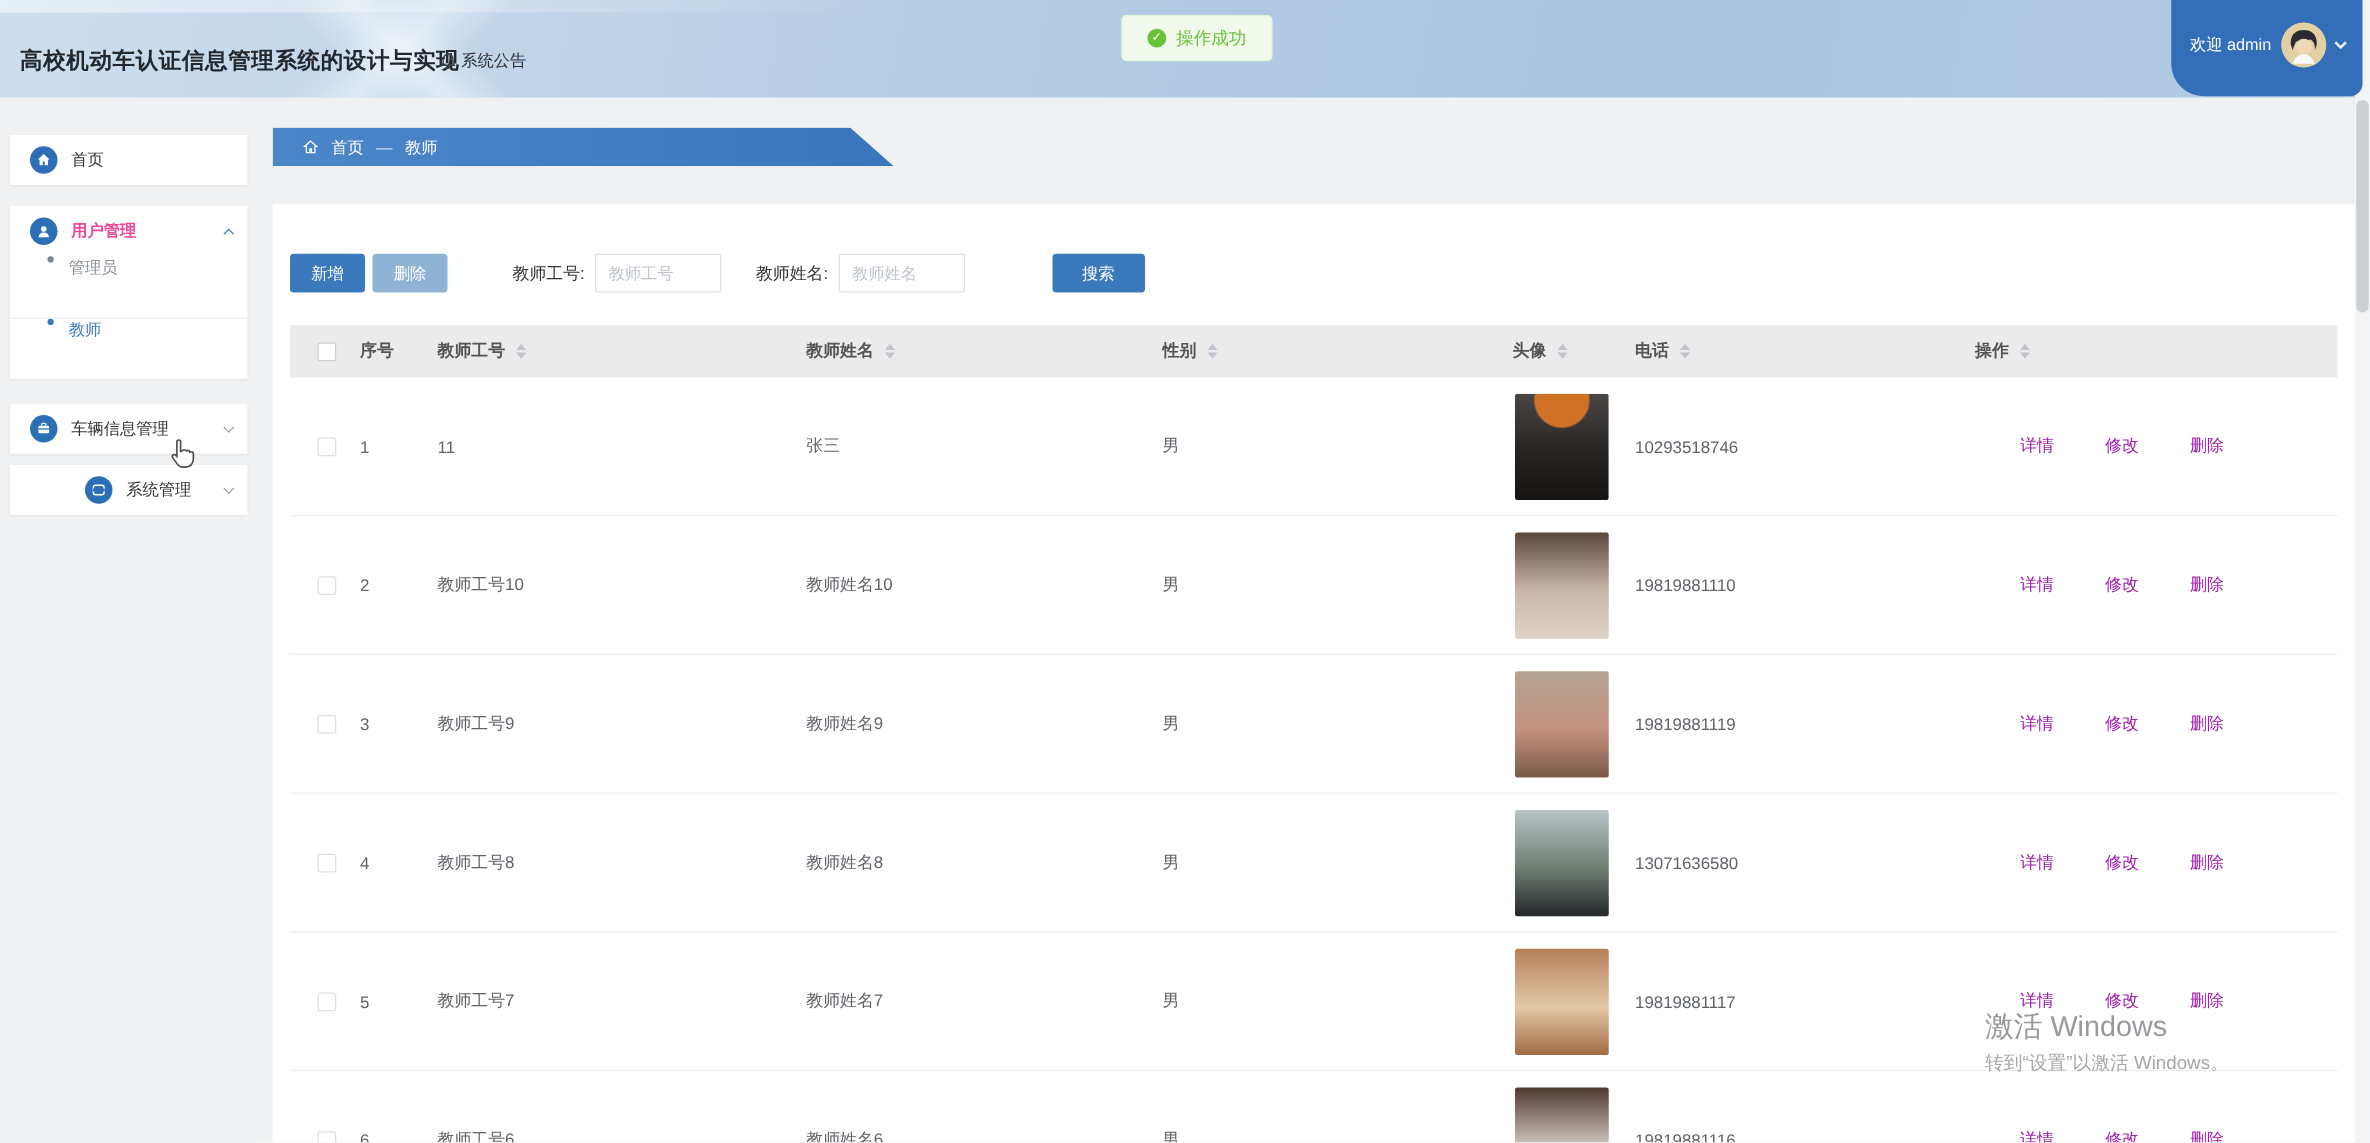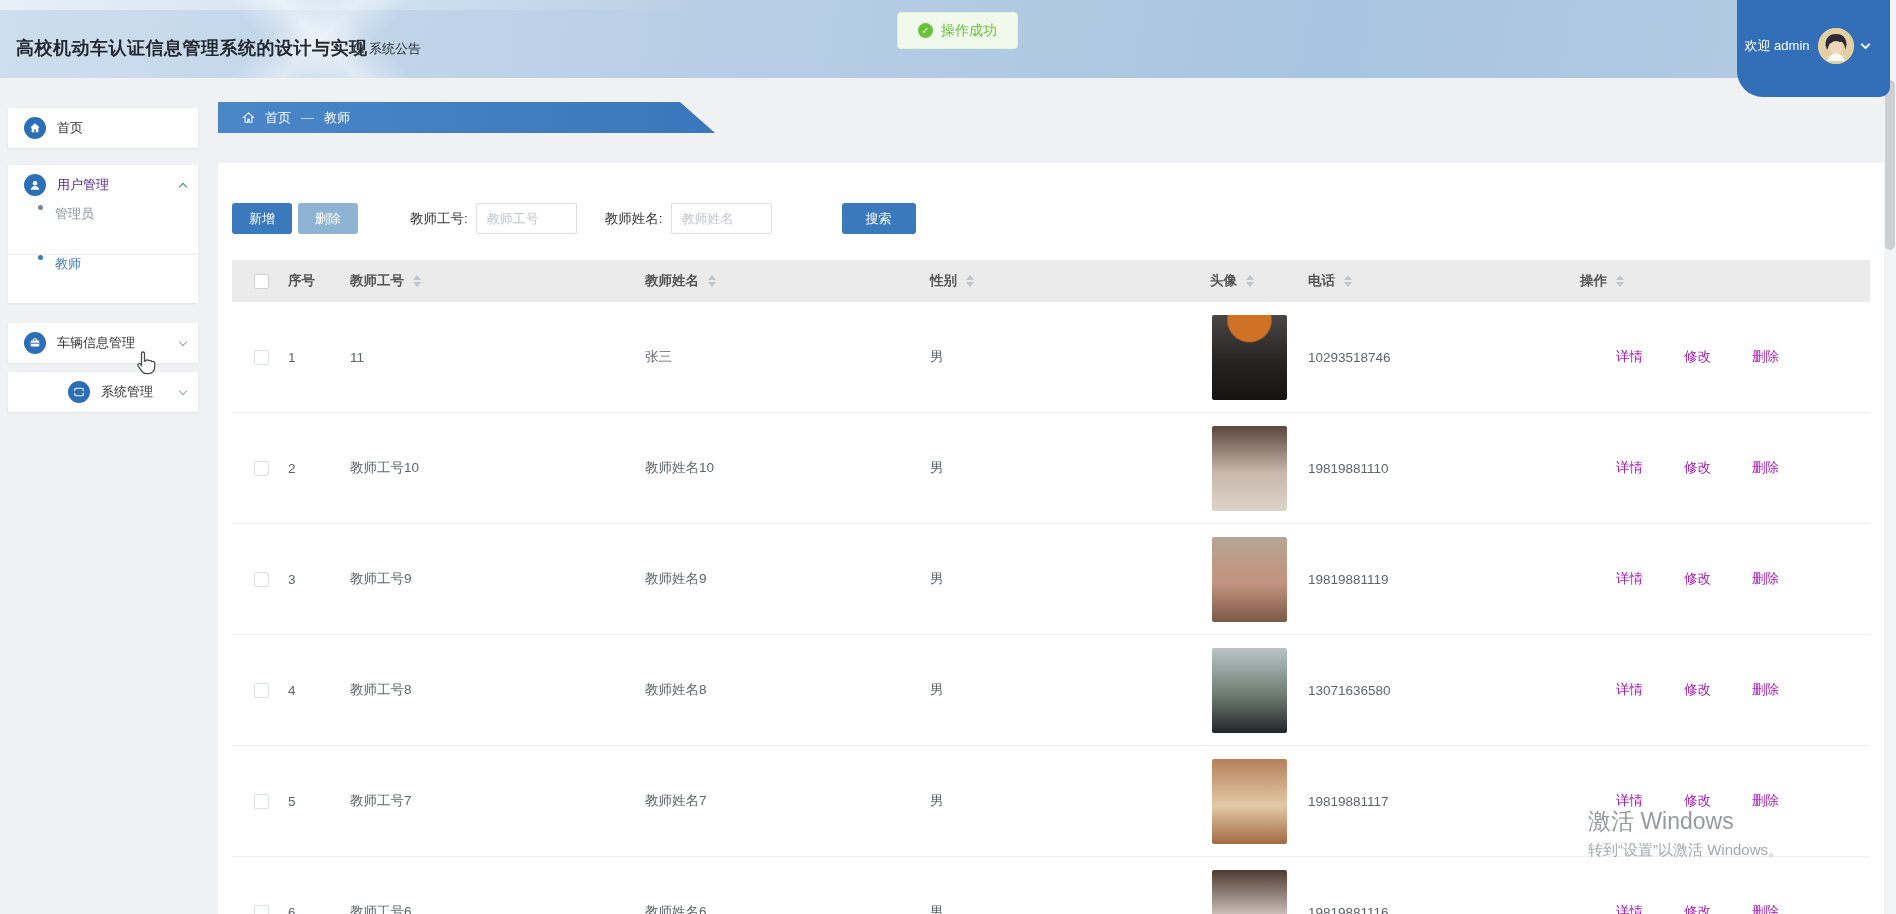--- a/index.html
+++ b/index.html
@@ -25,40 +25,40 @@
   .bell-icon svg { display:block; }
 
   
   .toast { position:absolute; left:897px; top:12px; height:37px; display:flex; align-items:center;
     gap:8px; padding:0 20px; background:#f0f9eb; border:1px solid #e1f3d8; border-radius:4px;
     font-size:14px; color:#67c23a; z-index:60; }
   .toast .check { width:15px; height:15px; border-radius:50%; background:#67c23a; color:#fff;
     font-size:10px; line-height:15px; text-align:center; display:inline-block; }
 
   
-  .user-box { position:absolute; right:6px; top:0; width:153px; height:97px;
+  .user-box { position:absolute; right:6px; top:0; width:153px; height:77px;
     background:#336fb8; border-radius:0 0 10px 26px; z-index:50;
-    display:flex; align-items:center; justify-content:center; gap:8px; padding:0 14px 6px 0; }
+    display:flex; align-items:center; justify-content:flex-end; gap:8px; padding:0 14px 6px 0; }
   .welcome { color:#fff; font-size:13px; white-space:nowrap; }
   .user-avatar { width:36px; height:36px; border-radius:50%; overflow:hidden; background:#e3cfa4;
     flex:0 0 auto; }
   .chev { display:inline-block; width:7px; height:7px; border-right:2px solid rgba(255,255,255,.9);
     border-bottom:2px solid rgba(255,255,255,.9); transform:rotate(45deg); margin-top:-3px; }
 
   
   .sidebar { position:absolute; left:0; top:78px; width:203px; bottom:0; }
   .side-card { position:absolute; left:8px; width:190px; background:#fff;
     box-shadow:0 1px 2px rgba(0,0,0,.06); }
   .side-row { display:flex; align-items:center; gap:11px; height:40px; padding:0 12px 0 16px;
     font-size:13px; color:#333; cursor:pointer; }
   .side-row .grow { flex:1; }
   .icon-circle { width:22px; height:22px; border-radius:50%; background:#2d6fb7; flex:0 0 auto;
     display:flex; align-items:center; justify-content:center; }
   .icon-circle svg { display:block; }
-  .side-row.group-active { color:#4c1d95; font-weight:400; }
+  .side-row.group-active { color:#ec4899; font-weight:700; }
   .caret { display:inline-block; width:6px; height:6px; border-right:1.6px solid #9aa2ac;
     border-bottom:1.6px solid #9aa2ac; }
   .caret.down { transform:rotate(45deg); margin-top:-3px; }
   .caret.up { transform:rotate(-135deg); margin-top:3px; border-color:#3a7bbf; }
   .sub-item { display:flex; align-items:flex-start; gap:12px; height:49px; padding-left:30px;
     font-size:13px; color:#8a9099; cursor:pointer; }
   .sub-item + .sub-item { border-top:1px solid #ededed; }
   .bullet { width:5px; height:5px; border-radius:50%; background:#7e8790; }
   .sub-item.active { color:#3a7bbf; }
   .sub-item.active .bullet { background:#3a7bbf; }

